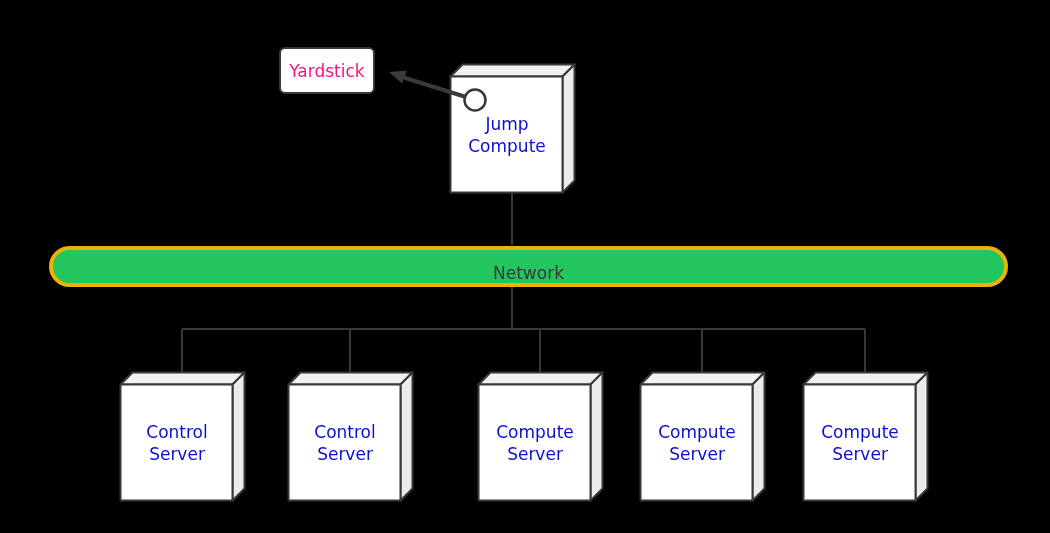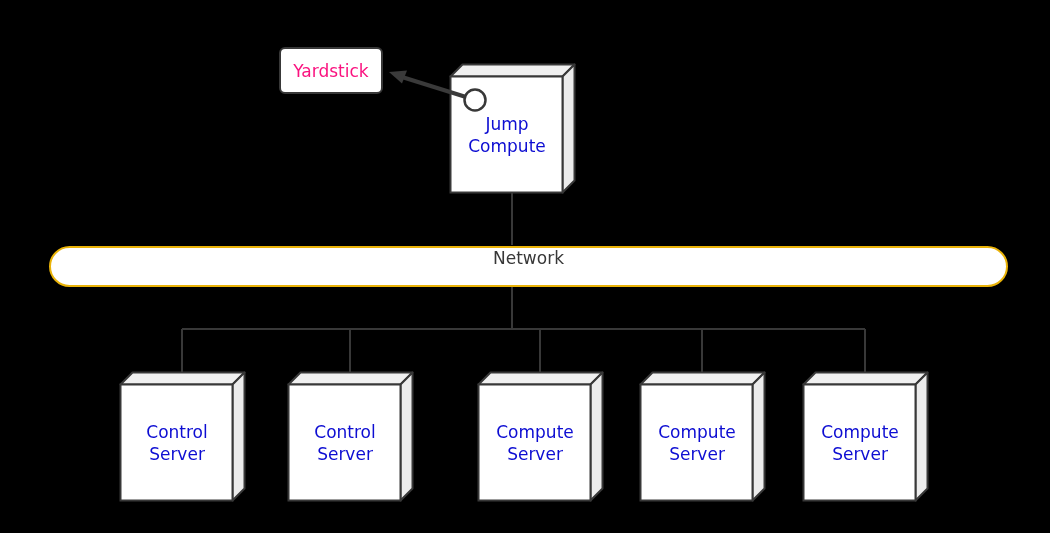--- a/index.html
+++ b/index.html
@@ -2,29 +2,29 @@
 <html><head>
 <meta charset="utf-8">
 <style>
   html,body{margin:0;padding:0;background:#000;}
   .canvas{
     position:relative;width:1050px;height:533px;background:#000000;
     font-family:"DejaVu Sans","Liberation Sans",sans-serif;overflow:hidden;
   }
   
   .yardstick{
-    position:absolute;left:279px;top:47px;width:104px;height:47px;
+    position:absolute;left:279px;top:47px;width:96px;height:47px;
     background:#ffffff;border:2px solid #383838;border-radius:6px;
     box-sizing:border-box;display:flex;align-items:center;justify-content:center;
     color:#fa127f;font-size:17px;
   }
   .network{
     position:absolute;left:49px;top:246px;width:959px;height:41px;
-    background:#ffffff;border:2px solid #eab308;border-radius:21px;
-    box-sizing:border-box;display:flex;align-items:flex-start;justify-content:center;
+    background:#22c55e;border:4px solid #eab308;border-radius:21px;
+    box-sizing:border-box;display:flex;align-items:flex-end;justify-content:center;
     color:#383838;font-size:17px;
   }
   
   .node3d{position:absolute;width:127px;height:131px;}
   .node3d svg{position:absolute;left:0;top:0;display:block;}
   .node3d .label{
     position:absolute;left:2px;top:14px;width:112px;height:116px;
     display:flex;align-items:center;justify-content:center;text-align:center;
     color:#0d0dd2;font-size:17px;line-height:1.3;
   }

